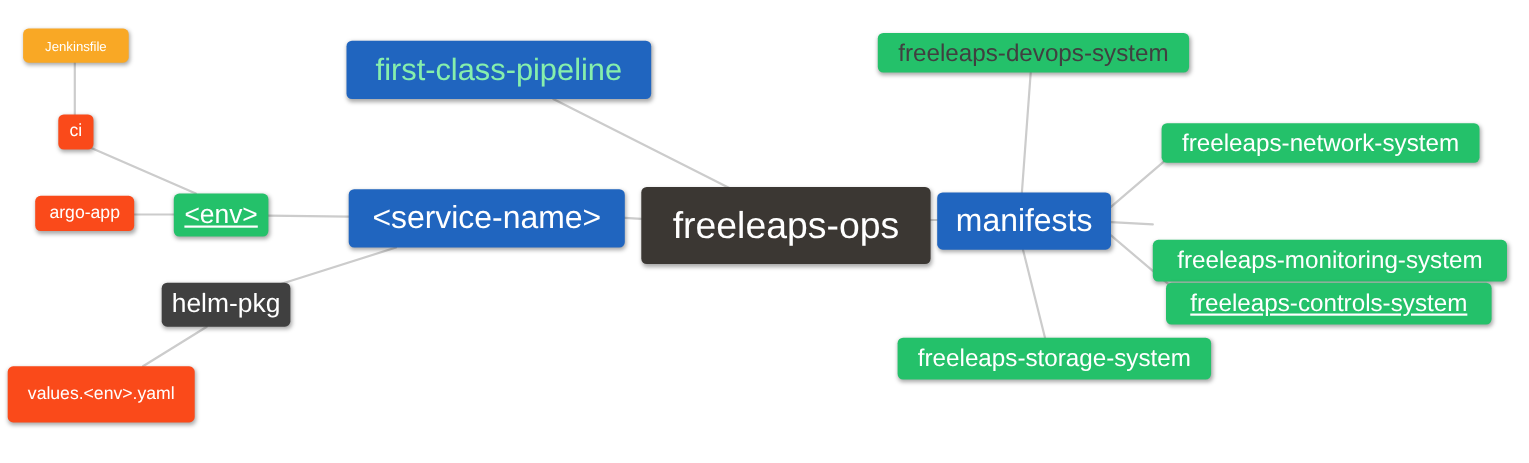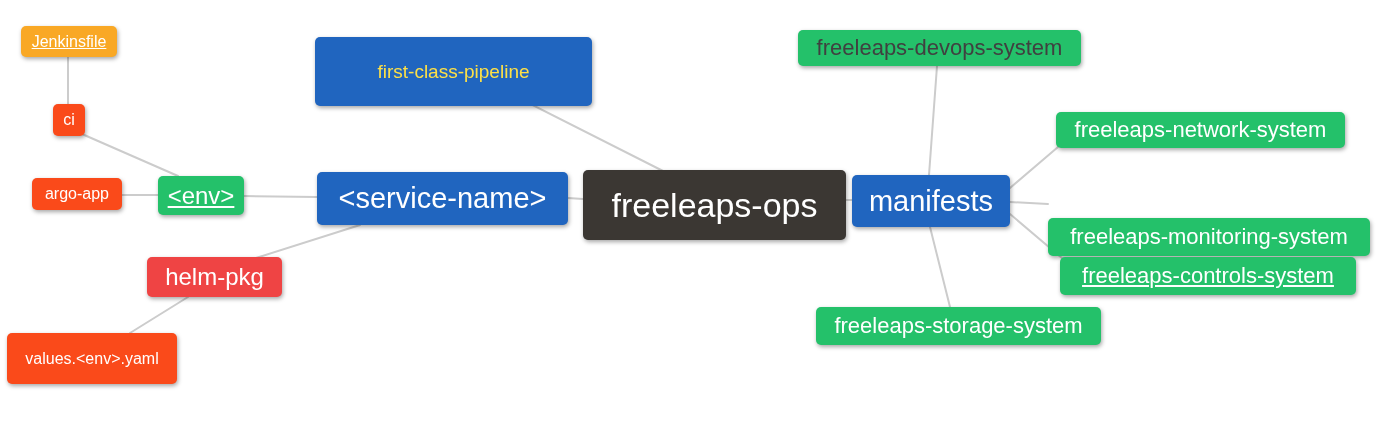--- a/index.html
+++ b/index.html
@@ -51,27 +51,27 @@
       <line x1="188" y1="297" x2="130" y2="333" stroke="#cccccc" stroke-width="2" stroke-linecap="round"></line>
       <line x1="503" y1="90" x2="663" y2="171" stroke="#cccccc" stroke-width="2" stroke-linecap="round"></line>
       <line x1="568" y1="198" x2="583" y2="199" stroke="#cccccc" stroke-width="2" stroke-linecap="round"></line>
       <line x1="846" y1="200" x2="852" y2="200" stroke="#cccccc" stroke-width="2" stroke-linecap="round"></line>
       <line x1="929" y1="175" x2="937" y2="66" stroke="#cccccc" stroke-width="2" stroke-linecap="round"></line>
       <line x1="1010" y1="188" x2="1058" y2="147" stroke="#cccccc" stroke-width="2" stroke-linecap="round"></line>
       <line x1="1010" y1="202" x2="1048" y2="204" stroke="#cccccc" stroke-width="2" stroke-linecap="round"></line>
       <line x1="1010" y1="214" x2="1063" y2="259" stroke="#cccccc" stroke-width="2" stroke-linecap="round"></line>
       <line x1="930" y1="227" x2="950" y2="307" stroke="#cccccc" stroke-width="2" stroke-linecap="round"></line>
     </svg>
-<div class="mm-node" style="left: 21px; top: 26px; width: 96px; height: 31px; background: rgb(249, 168, 37); color: rgb(255, 255, 255); font-size: 16px; text-decoration: underline;">Jenkinsfile</div>
+<div class="mm-node" style="left: 21px; top: 26px; width: 96px; height: 31px; background: rgb(249, 168, 37); color: rgb(255, 255, 255); font-size: 12px;">Jenkinsfile</div>
     <div class="mm-node" style="left: 53px; top: 104px; width: 32px; height: 32px; background: rgb(250, 74, 26); color: rgb(255, 255, 255); font-size: 16px;">ci</div>
     <div class="mm-node" style="left: 32px; top: 178px; width: 90px; height: 32px; background: rgb(250, 74, 26); color: rgb(255, 255, 255); font-size: 16px;">argo-app</div>
     <div class="mm-node" style="left: 158px; top: 176px; width: 86px; height: 39px; background: rgb(36, 193, 106); color: rgb(255, 255, 255); font-size: 24px; text-decoration: underline;">&lt;env&gt;</div>
-    <div class="mm-node" style="left: 147px; top: 257px; width: 135px; height: 40px; background: #ef4444; color: rgb(255, 255, 255); font-size: 24px;">helm-pkg</div>
+    <div class="mm-node" style="left: 147px; top: 257px; width: 117px; height: 40px; background: #404040; color: rgb(255, 255, 255); font-size: 24px;">helm-pkg</div>
     <div class="mm-node" style="left: 7px; top: 333px; width: 170px; height: 51px; background: rgb(250, 74, 26); color: rgb(255, 255, 255); font-size: 16px;">values.&lt;env&gt;.yaml</div>
-    <div class="mm-node" style="left: 315px; top: 37px; width: 277px; height: 69px; background: rgb(32, 101, 191); color: #fde047; font-size: 19px;">first-class-pipeline</div>
+    <div class="mm-node" style="left: 315px; top: 37px; width: 277px; height: 53px; background: rgb(32, 101, 191); color: #86efac; font-size: 28px;">first-class-pipeline</div>
     <div class="mm-node" style="left: 583px; top: 170px; width: 263px; height: 70px; background: rgb(59, 55, 51); color: rgb(255, 255, 255); font-size: 34px;">freeleaps-ops</div>
     <div class="mm-node" style="left: 317px; top: 172px; width: 251px; height: 53px; background: rgb(32, 101, 191); color: rgb(255, 255, 255); font-size: 29px;">&lt;service-name&gt;</div>
     <div class="mm-node" style="left: 852px; top: 175px; width: 158px; height: 52px; background: rgb(32, 101, 191); color: rgb(255, 255, 255); font-size: 29px;">manifests</div>
     <div class="mm-node" style="left: 798px; top: 30px; width: 283px; height: 36px; background: rgb(36, 193, 106); color: #404040; font-size: 22px;">freeleaps-devops-system</div>
     <div class="mm-node" style="left: 1056px; top: 112px; width: 289px; height: 36px; background: rgb(36, 193, 106); color: rgb(255, 255, 255); font-size: 22px;">freeleaps-network-system</div>
     <div class="mm-node" style="left: 1048px; top: 185px; width: 322px; height: 38px; background: rgb(36, 193, 106); color: rgb(255, 255, 255); font-size: 22px; margin-top: 33px;">freeleaps-monitoring-system</div>
     <div class="mm-node" style="left: 1060px; top: 257px; width: 296px; height: 38px; background: rgb(36, 193, 106); color: rgb(255, 255, 255); font-size: 22px; text-decoration: underline;">freeleaps-controls-system</div>
     <div class="mm-node" style="left: 816px; top: 307px; width: 285px; height: 38px; background: rgb(36, 193, 106); color: rgb(255, 255, 255); font-size: 22px;">freeleaps-storage-system</div>
   </div>
 

